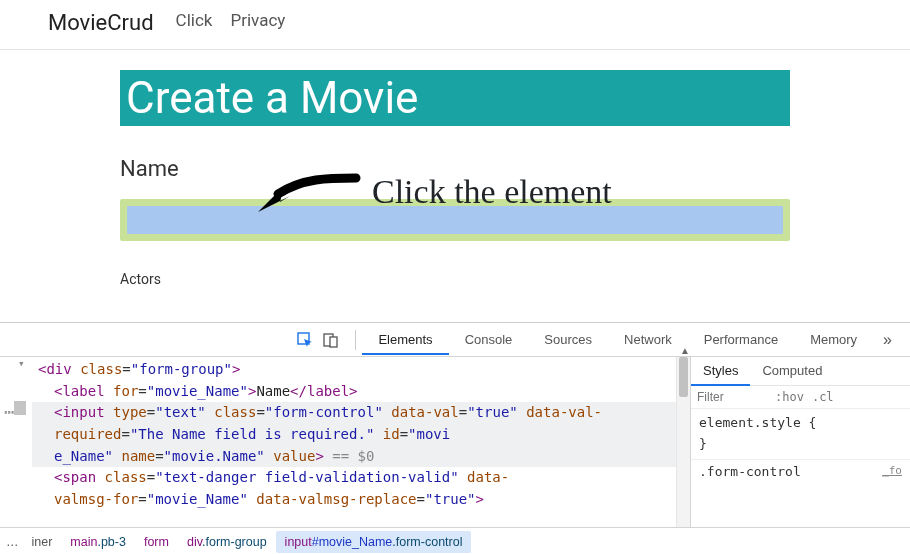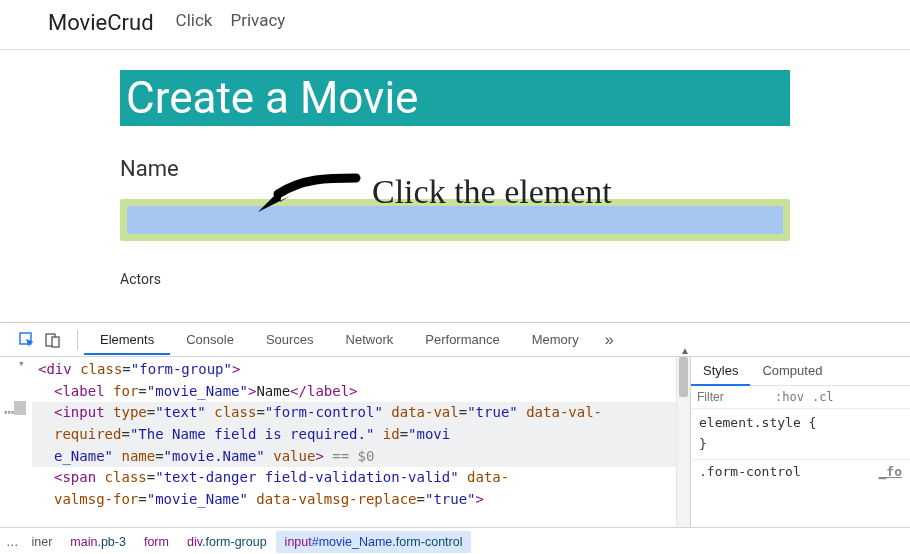--- a/index.html
+++ b/index.html
@@ -18,21 +18,21 @@
 .highlighted-input .inner { background: #a8c7f0; height: 28px; border-radius: 1px; }
 .actors-label { font-size: 14px; color: #333; margin-top: 30px; font-weight: 400; }
 
 
 .anno { position: absolute; left: 248px; top: 164px; display: flex; align-items: center; pointer-events: none; }
 .anno svg { width: 120px; height: 56px; }
 .anno-text { font-family: "Palatino Linotype", Palatino, Georgia, serif; font-size: 34px; margin-left: 4px; }
 
 
 .devtools { position: absolute; left: 0; right: 0; bottom: 0; height: 232px; background: #fff; border-top: 1px solid #ccc; font-family: "Segoe UI", sans-serif; font-size: 13px; color: #333; }
-.dt-tabs { display: flex; align-items: center; height: 34px; border-bottom: 1px solid #d4d4d4; padding: 0 19px; }
+.dt-tabs { display: flex; align-items: center; height: 34px; border-bottom: 1px solid #d4d4d4; padding: 0 8px; justify-content: flex-end; }
 .dt-ico { margin-right: 10px; color: #1a73e8; display: flex; align-items: center; }
 .dt-ico svg { width: 16px; height: 16px; }
 .dt-tab { padding: 7px 16px; color: #555; cursor: pointer; }
 .dt-tab.active { color: #222; border-bottom: 2px solid #1a73e8; padding-bottom: 6px; }
 .dt-overflow { padding: 0 10px; font-size: 16px; color: #555; }
 .dt-sep { width: 1px; height: 20px; background: #ccc; margin: 0 6px; }
 
 .dt-body { display: flex; height: 170px; }
 .dt-elements { flex: 1; font-family: Consolas, Menlo, monospace; font-size: 14px; padding: 2px 0 0 32px; overflow: hidden; position: relative; }
 .dt-elements .line { white-space: pre-wrap; line-height: 1.55; padding: 0 6px; }
@@ -52,21 +52,21 @@
 .dt-side-tab { padding: 6px 12px; color: #555; cursor: pointer; }
 .dt-side-tab.active { color: #222; border-bottom: 2px solid #1a73e8; margin-bottom: -1px; }
 .dt-filter-row { display: flex; align-items: flex-start; padding: 4px 6px; gap: 8px; color: #777; border-bottom: 1px solid #eee; }
 .dt-filter { border: none; outline: none; font-size: 12px; color: #888; width: 70px; }
 .dt-hov { font-family: Consolas, monospace; font-size: 12px; }
 .dt-cls { font-family: Consolas, monospace; font-size: 12px; }
 .dt-style-block { font-family: Consolas, monospace; font-size: 13px; padding: 4px 8px; line-height: 1.6; }
 .dt-style-block .sel { color: #333; }
 .dt-style-block .brace { color: #333; }
 .dt-rule2 { border-top: 1px solid #eee; padding: 4px 8px; font-family: Consolas, monospace; font-size: 13px; display: flex; justify-content: space-between; }
-.dt-rule2 .src { color: #888; text-decoration: underline; font-size: 13px; font-weight: bold; }
+.dt-rule2 .src { color: #888; text-decoration: underline; font-size: 11px; }
 
 .dt-crumbs { height: 28px; border-top: 1px solid #d4d4d4; display: flex; align-items: center; padding: 0 2px; font-size: 12.5px; color: #555; font-family: "Segoe UI", sans-serif; overflow: hidden; }
 .dt-crumbs .dots { padding: 0 4px; }
 .dt-crumbs .crumb { padding: 4px 9px; white-space: nowrap; }
 .dt-crumbs .crumb.active { background: #d9e7fb; border-radius: 2px; }
 .crumb .tn { color: #881280; }
 .crumb .cn { color: #0c4a6e; }
 .crumb .idn { color: #1a36c4; }
 
 .el-gutter { position: absolute; left: 0; top: 44px; color: #999; font-size: 18px; padding-left: 4px; }

